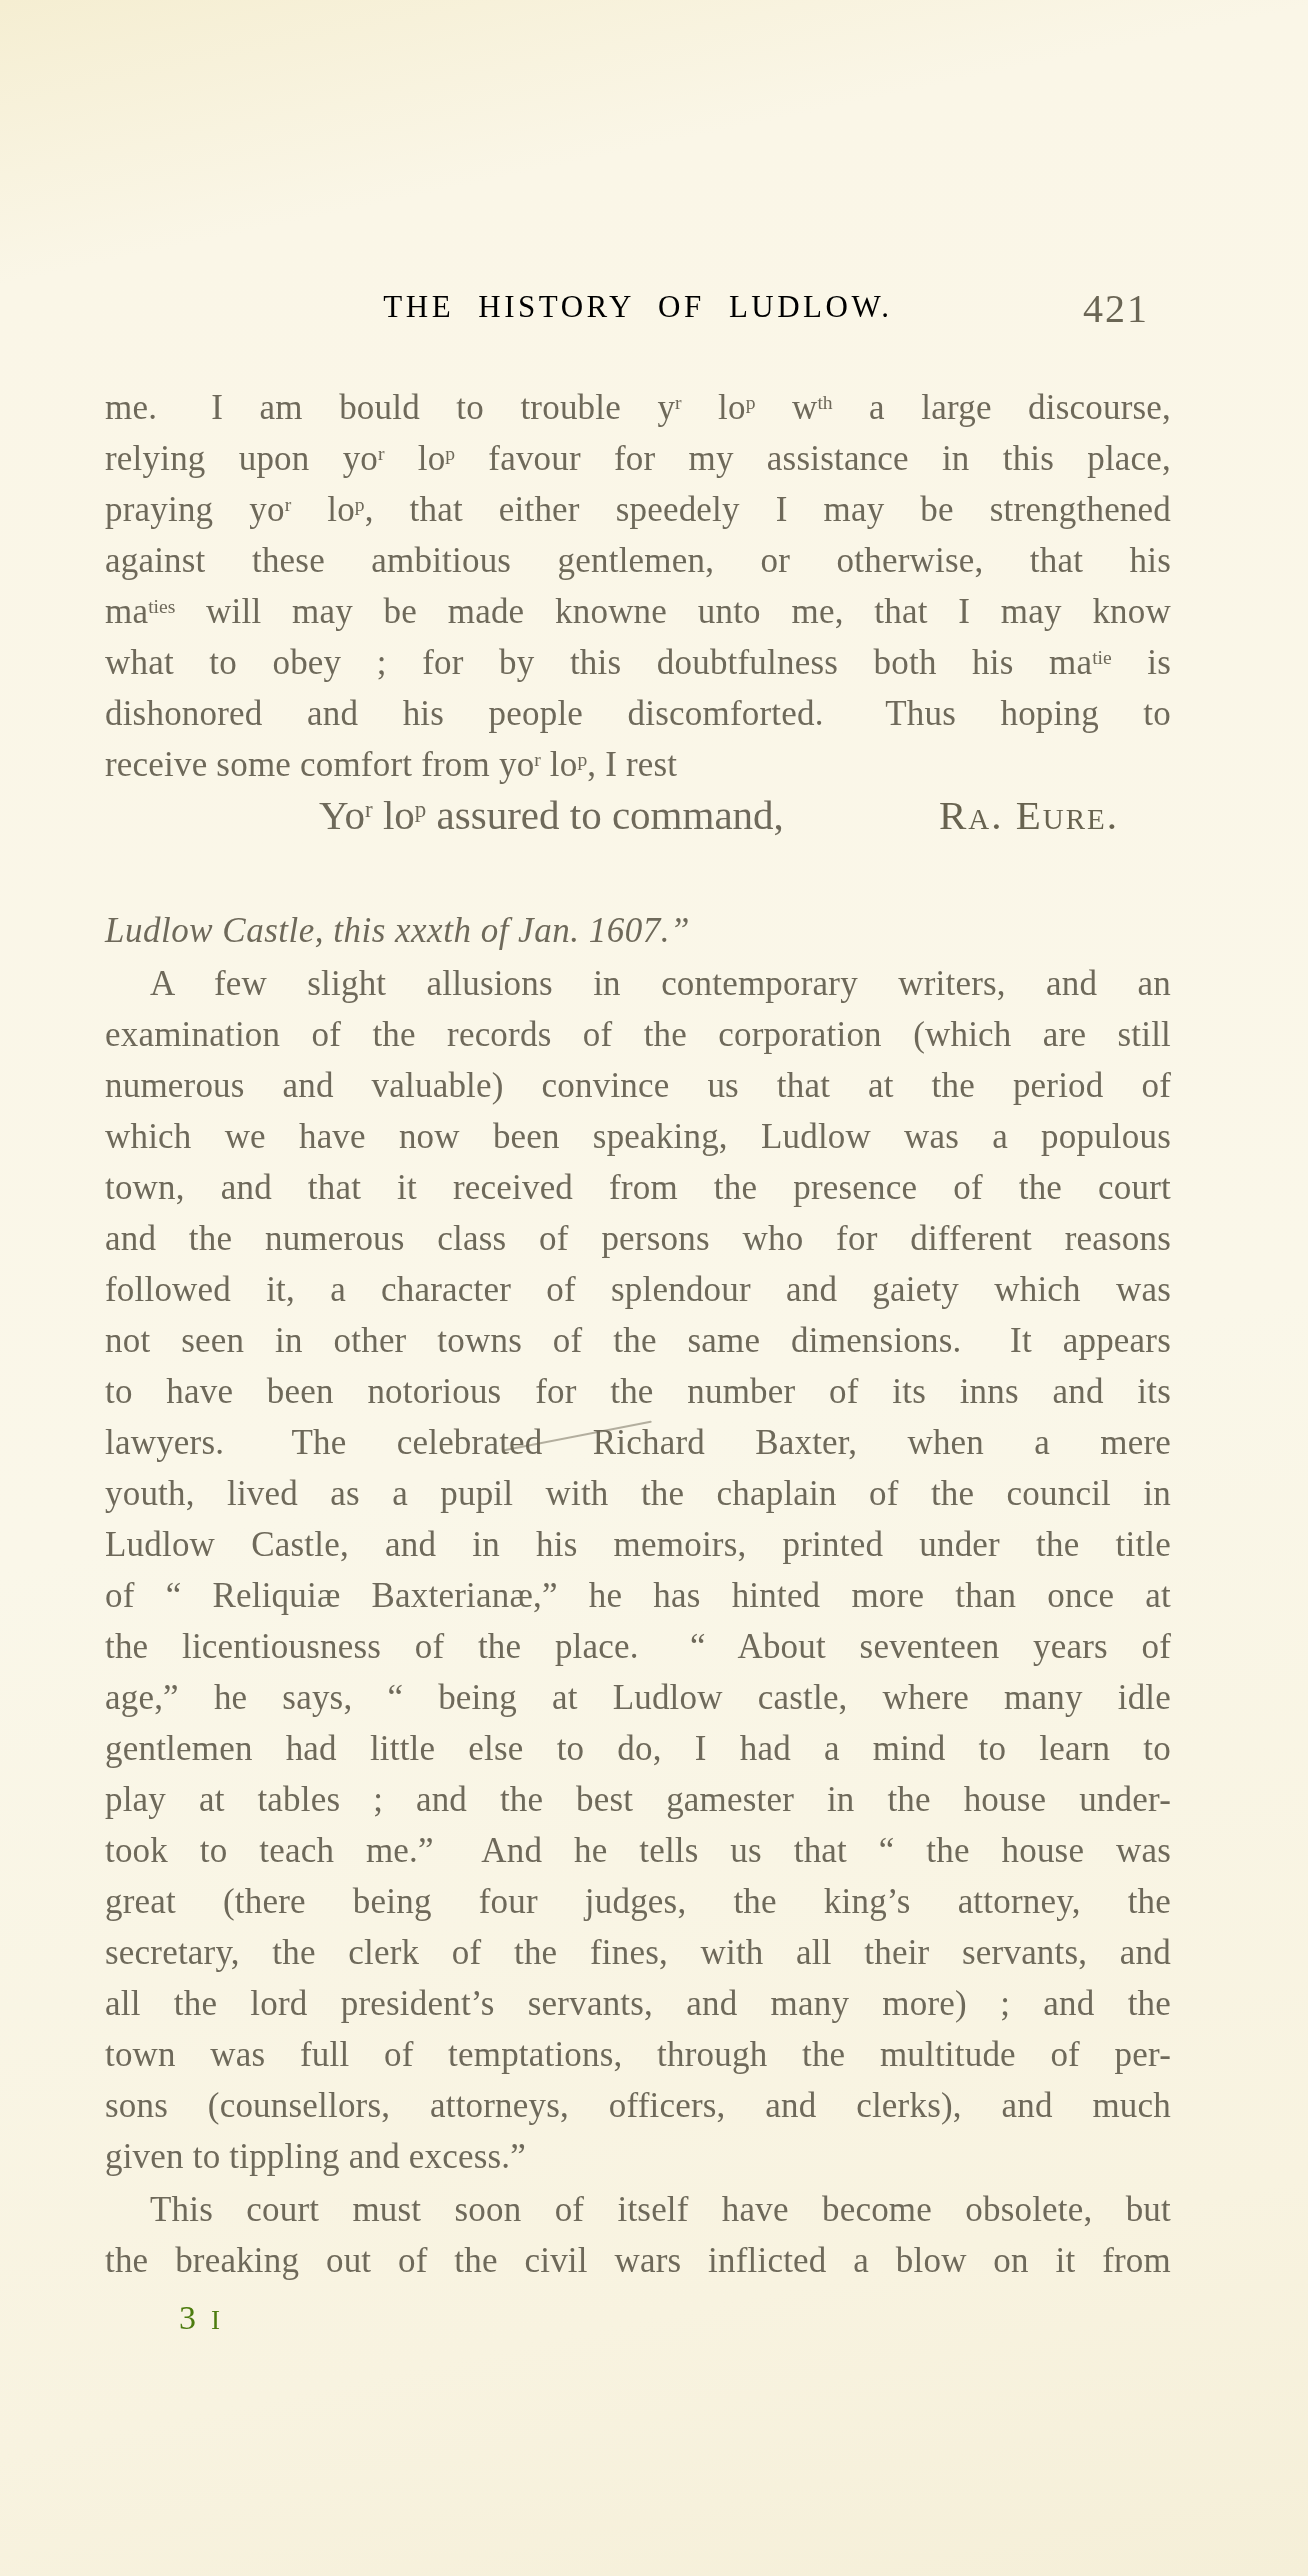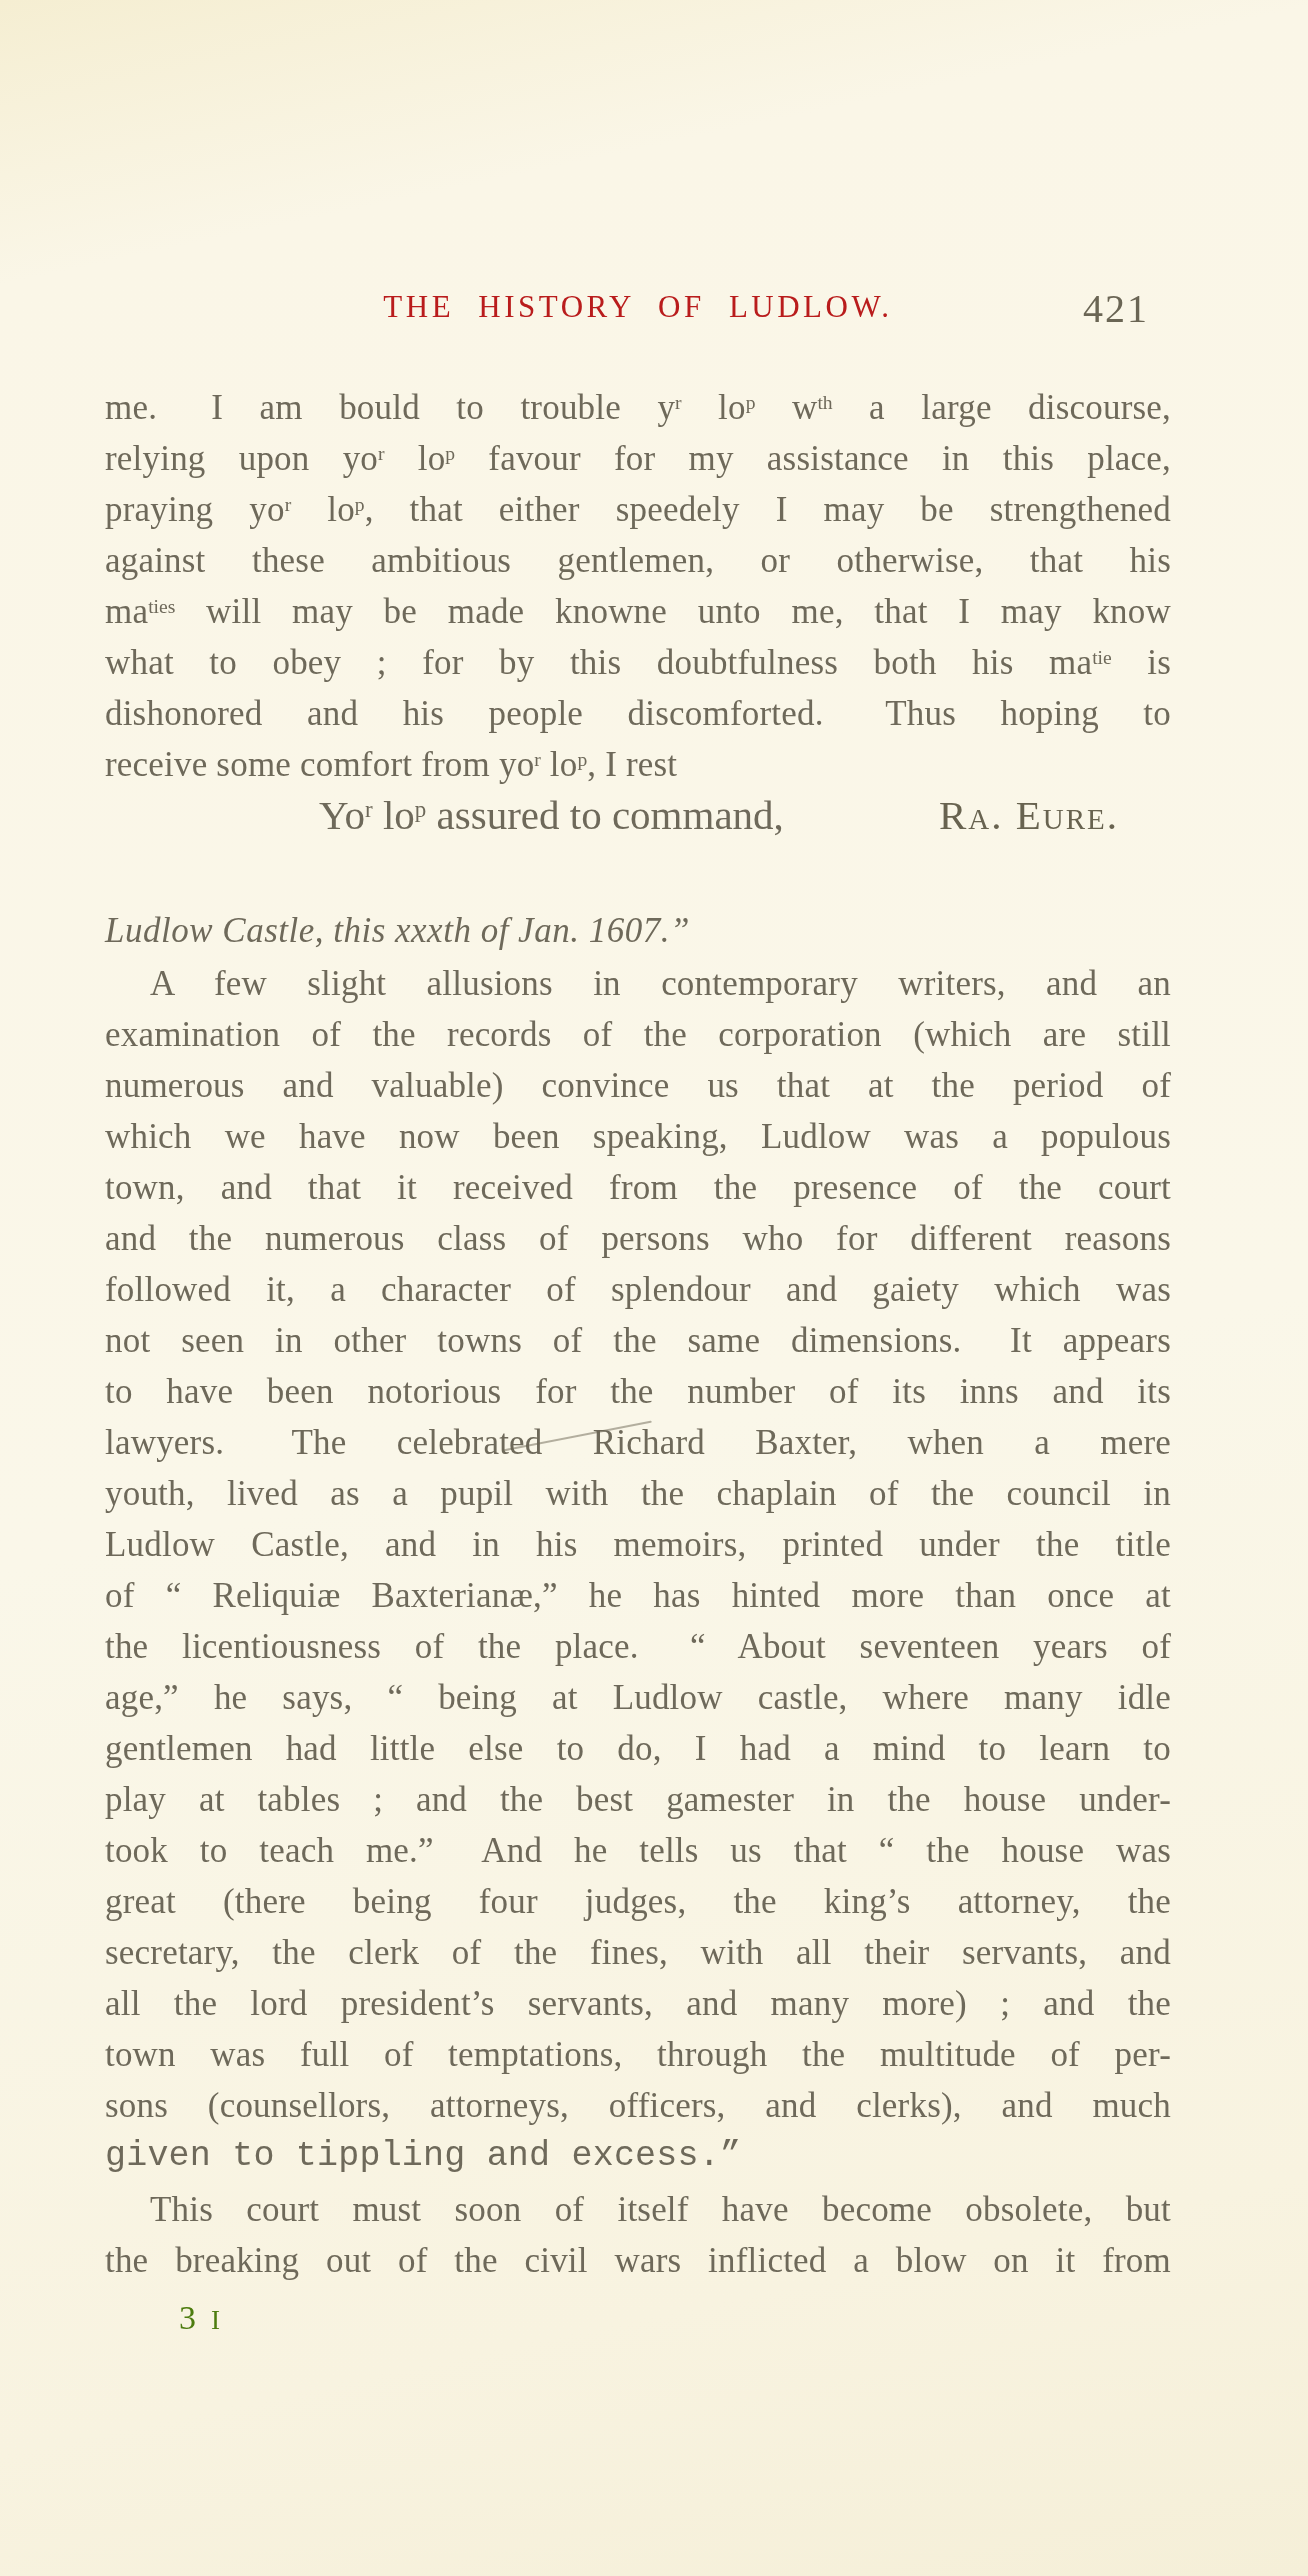--- a/index.html
+++ b/index.html
@@ -28,21 +28,21 @@
     position: relative;
     padding-top: 288px;
     height: 326px;
     text-align: center;
   }
   .running-title {
     font-size: 31px;
     letter-spacing: 3.5px;
     word-spacing: 13px;
     line-height: 38px;
-    color: #b91c1c;
+    color: #000000;
   }
   .folio {
     position: absolute;
     right: 22px;
     bottom: -6px;
     font-size: 40px;
     letter-spacing: 2px;
     color: #6a6554;
     text-align: right;
   }
@@ -79,21 +79,21 @@
   }
   .dateline {
     margin-top: 64px;
     font-style: italic;
     font-size: 35px;
     line-height: 51px;
     letter-spacing: 0.5px;
   }
   .para { margin-top: 2px; }
   .para.indent-first .line:first-child { text-indent: 45px; }
-  .para.left-last .line:last-child { text-align-last: left; font-family: Liberation Mono, monospace; }
+  .para.left-last .line:last-child { text-align-last: left; }
   .press-mark {
     margin-top: 7px;
     padding-left: 74px;
     font-size: 34px;
     line-height: 50px;
     color: #4d7c0f;
   }
   .press-letter {
     font-size: 27px;
     margin-left: 15px;

